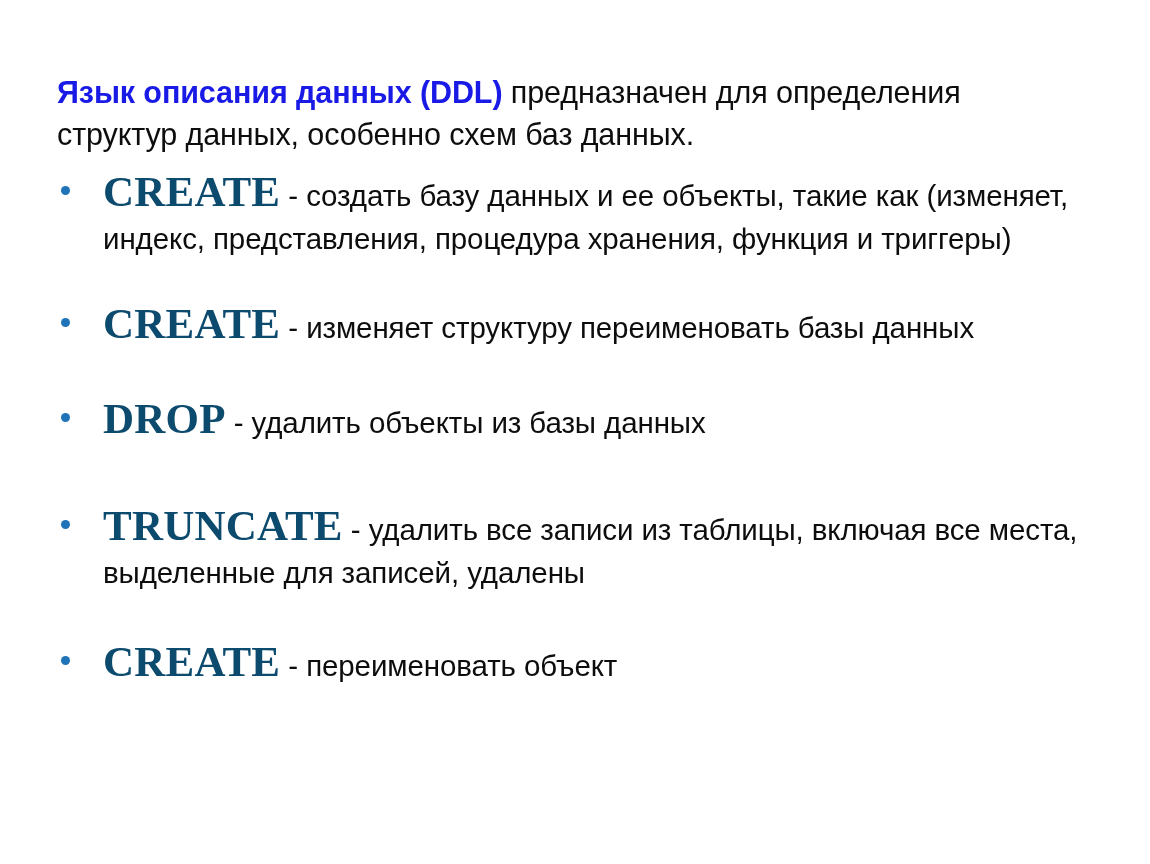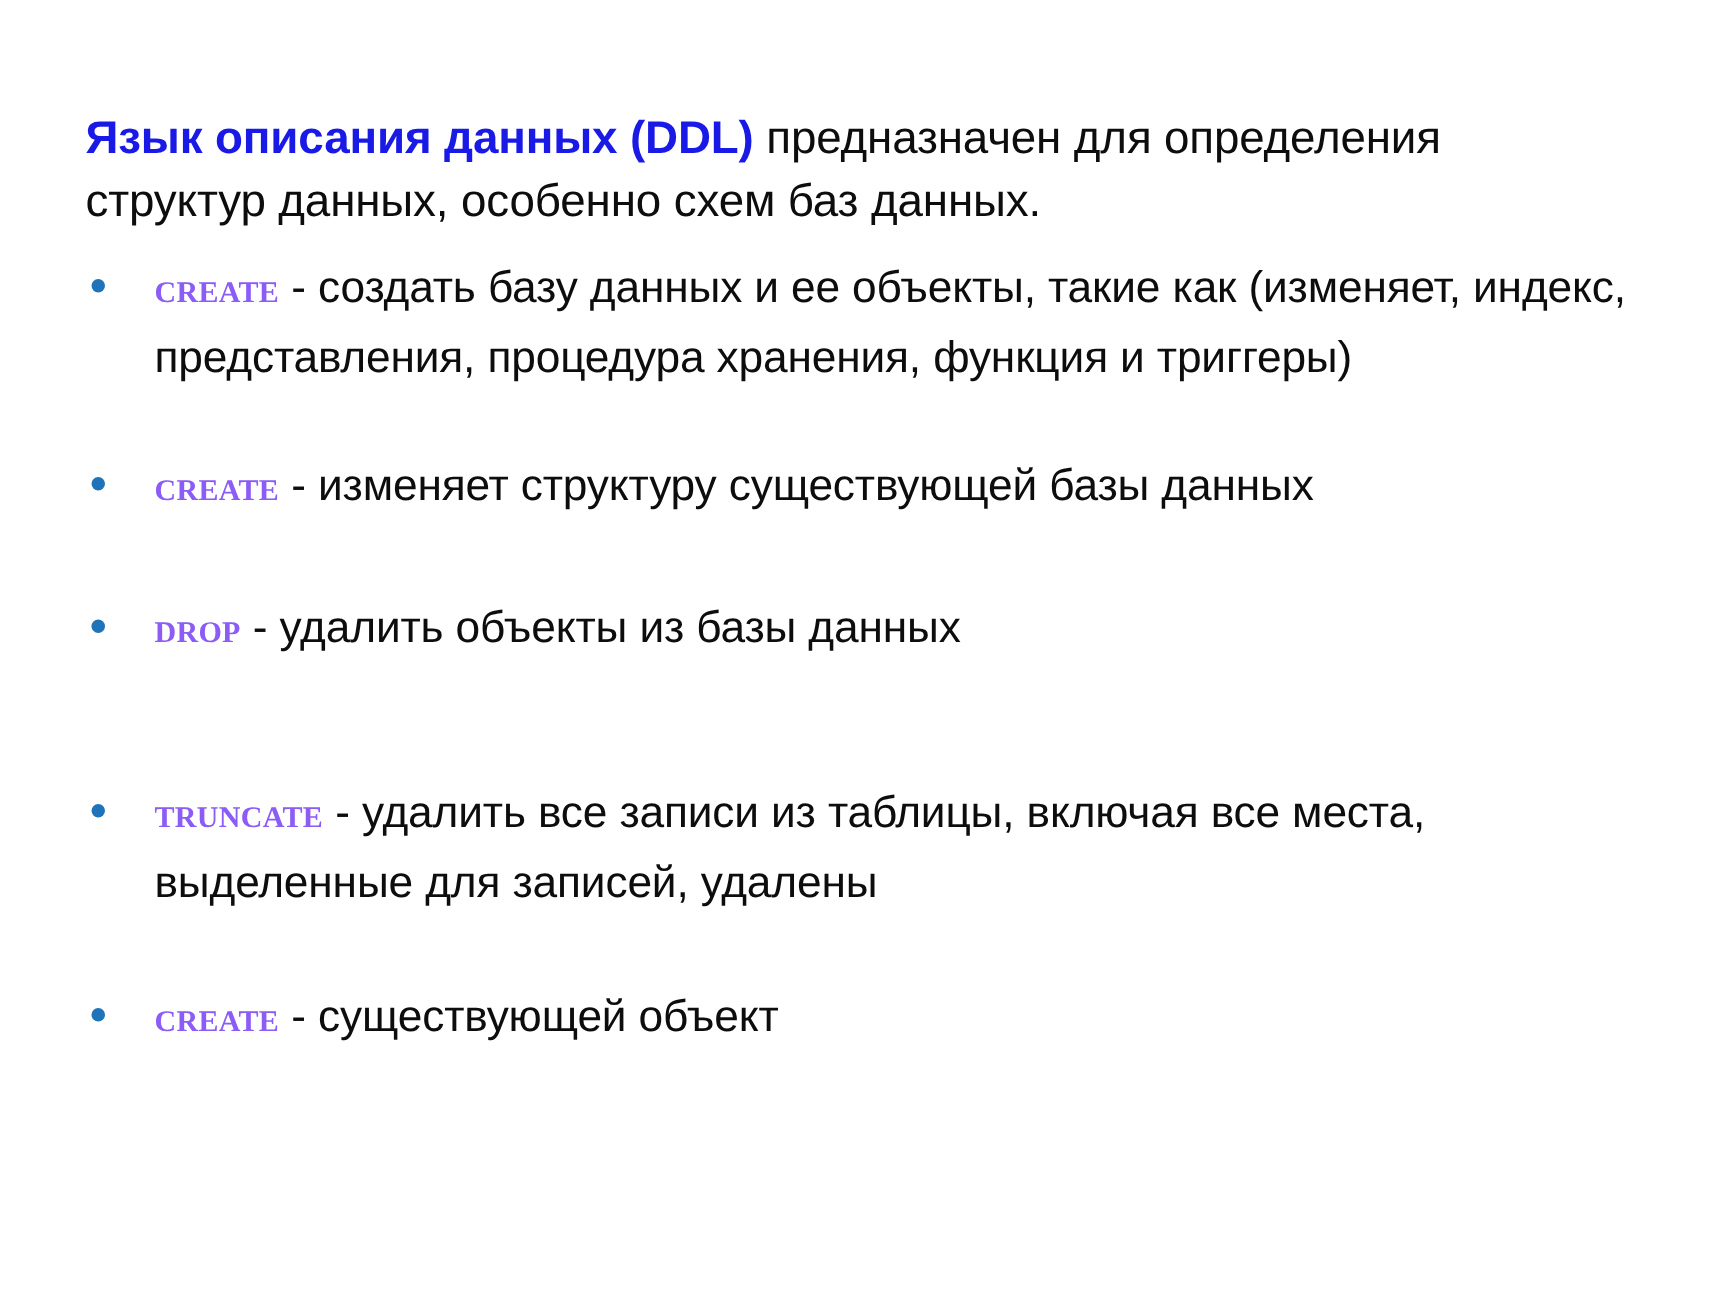--- a/index.html
+++ b/index.html
@@ -71,34 +71,34 @@
     top: 16px;
     width: 9px;
     height: 9px;
     border-radius: 50%;
     background: #1f73b8;
   }
 
   .kw {
     font-family: "Liberation Serif", "DejaVu Serif", serif;
     font-weight: bold;
-    color: #8b5cf6;
-    font-size: 20px;
+    color: #0c4a6e;
+    font-size: 43px;
     letter-spacing: 0.2px;
   }
 
   .desc {
     color: #0d0d0d;
     font-weight: normal;
   }
 
   
   .b-create   { margin-bottom: 42px; }
   .b-alter    { margin-bottom: 48px; }
-  .b-drop     { margin-bottom: 76px; }
+  .b-drop     { margin-bottom: 60px; }
   .b-truncate { }
   .b-comment  { margin-bottom: 46px; }
 </style>
 </head>
 <body>
 
 <div class="slide">
 
   <p class="intro">
     <span class="hl">Язык описания данных (DDL)</span><span class="rest"> предназначен для определения структур данных, особенно схем баз данных.</span>
@@ -106,33 +106,33 @@
 
   <div class="bullets">
 
     <div class="bullet b-create">
       <span class="dot"></span>
       <span class="kw">CREATE</span><span class="desc"> - создать базу данных и ее объекты, такие как (изменяет, индекс, представления, процедура хранения, функция и триггеры)</span>
     </div>
 
     <div class="bullet b-alter">
       <span class="dot"></span>
-      <span class="kw">CREATE</span><span class="desc"> - изменяет структуру существующей базы данных</span>
+      <span class="kw">CREATE</span><span class="desc"> - изменяет структуру переименовать базы данных</span>
     </div>
 
     <div class="bullet b-drop">
       <span class="dot"></span>
       <span class="kw">DROP</span><span class="desc"> - удалить объекты из базы данных</span>
     </div>
 
     <div class="bullet b-truncate">
       <span class="dot"></span>
       <span class="kw">TRUNCATE</span><span class="desc"> - удалить все записи из таблицы, включая все места, выделенные для записей, удалены</span>
     </div>
 
 
     <div class="bullet b-rename">
       <span class="dot"></span>
-      <span class="kw">CREATE</span><span class="desc"> - существующей объект</span>
+      <span class="kw">CREATE</span><span class="desc"> - переименовать объект</span>
     </div>
 
   </div>
 </div>
 
 </body></html>

